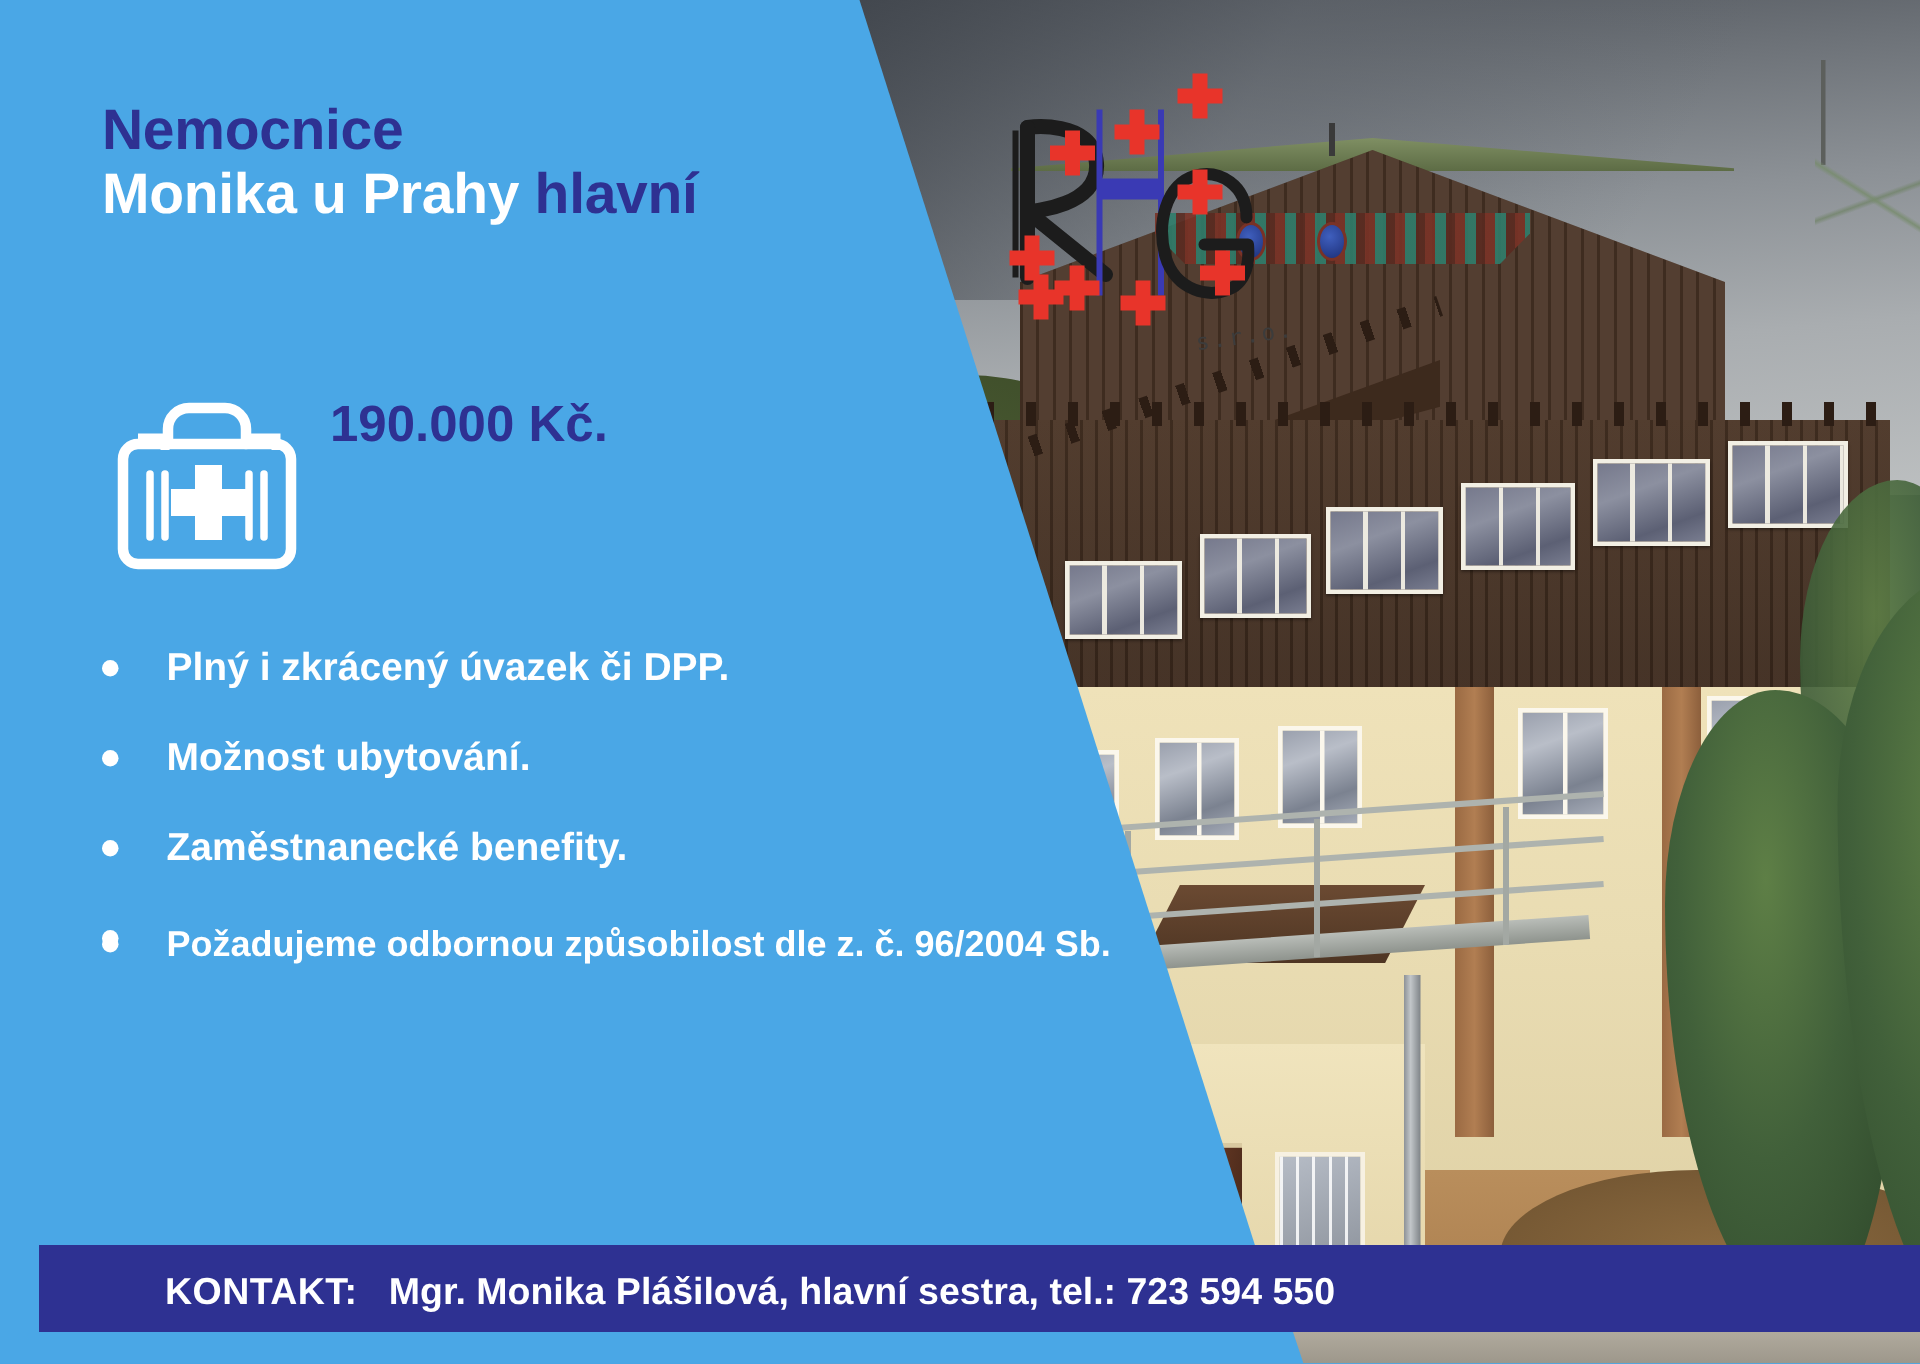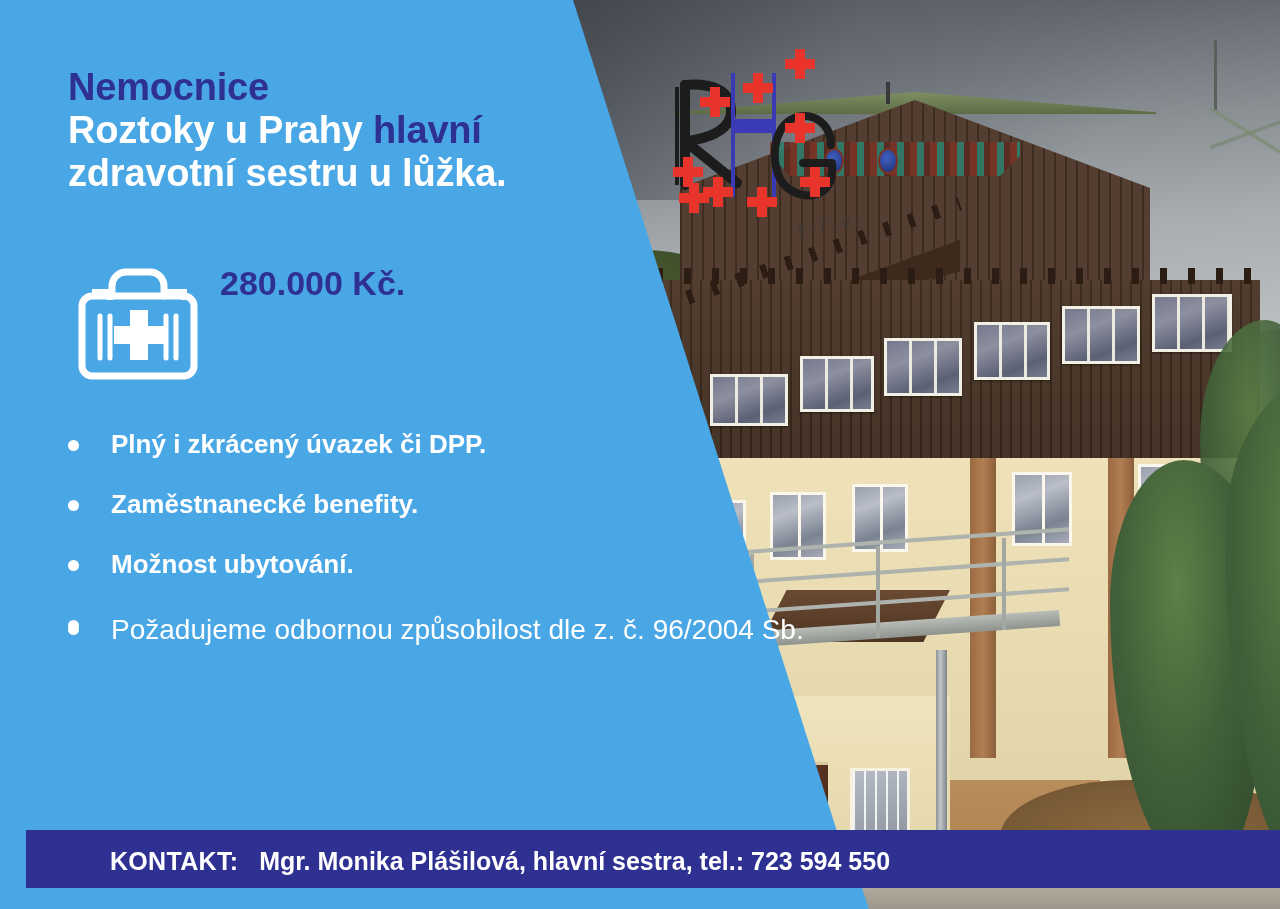--- a/index.html
+++ b/index.html
@@ -304,21 +304,21 @@
   
   .bullets { position:absolute; left:66px; top:428px; width:790px; }
   .bullet { position:relative; padding-left:45px; margin-bottom:28px; }
   .dot {
     position:absolute; left:2px; top:12px;
     width:11px; height:11px; border-radius:50%; background:#ffffff;
   }
   .btext {
     font-size:26px; line-height:32px; font-weight:bold; color:#ffffff;
   }
-  .bullet.light .btext { font-weight:normal; font-size:28px; }
+  .bullet.light .btext { font-weight:bold; font-size:24px; }
   .bullet.light .dot { top:10px; }
   .bullet.two { margin-bottom:34px; }
 
   
   .footer-bar {
     position:absolute; left:26px; top:830px; width:1254px; height:58px;
     background:#2e3192;
   }
   .footer-text {
     position:absolute; left:110px; top:847px;
@@ -450,55 +450,54 @@
         <path d="M102 152 h10 v-10 h10 v10 h10 v10 h-10 v10 h-10 v-10 h-10 z"></path>
       </g>
     </svg>
     <div class="sro">s.r.o.</div>
   </div>
 
   <div class="content">
 
     <div class="headline">
       <div class="navy">Nemocnice</div>
-      <div><span>Roztoky u Prahy </span><span class="navy">hlavní</span></div>
-      <div>zdravotní sestru u lůžka.</div>
+      <div><span>Monika u Prahy </span><span class="navy">hlavní</span></div>
     </div>
 
     <div class="bonus">
       <div class="kit">
         <svg viewBox="0 0 140 128" xmlns="http://www.w3.org/2000/svg" aria-hidden="true">
           <g fill="none" stroke="#ffffff" stroke-width="7">
             <path d="M44 36 V26 a14 14 0 0 1 14 -14 h24 a14 14 0 0 1 14 14 V36" stroke-linecap="round"></path>
             <rect x="14" y="36" width="112" height="80" rx="10"></rect>
             <path d="M24 32 h18 v8 M98 32 h18 v8" stroke-width="6"></path>
           </g>
           <g stroke="#ffffff" stroke-width="5" stroke-linecap="round">
             <path d="M32 56 V98 M42 56 V98 M98 56 V98 M108 56 V98"></path>
           </g>
           <path d="M62 50 h18 v16 h16 v18 h-16 v16 h-18 v-16 h-16 v-18 h16 z" fill="#ffffff"></path>
         </svg>
       </div>
       <div class="bonus-text">
-        <div>280.000 Kč.</div>
+        <div>190.000 Kč.</div>
       </div>
     </div>
 
     <div class="bullets">
       <div class="bullet">
         <span class="dot"></span>
         <div class="btext">Plný i zkrácený úvazek či DPP.</div>
       </div>
       <div class="bullet">
         <span class="dot"></span>
-        <div class="btext">Zaměstnanecké benefity.</div>
+        <div class="btext">Možnost ubytování.</div>
       </div>
       <div class="bullet">
         <span class="dot"></span>
-        <div class="btext">Možnost ubytování.</div>
+        <div class="btext">Zaměstnanecké benefity.</div>
       </div>
       <div class="bullet two">
         <span class="dot"></span>
       </div>
       <div class="bullet light">
         <span class="dot"></span>
         <div class="btext">Požadujeme odbornou způsobilost dle z. č. 96/2004 Sb.</div>
       </div>
     </div>
   </div>

